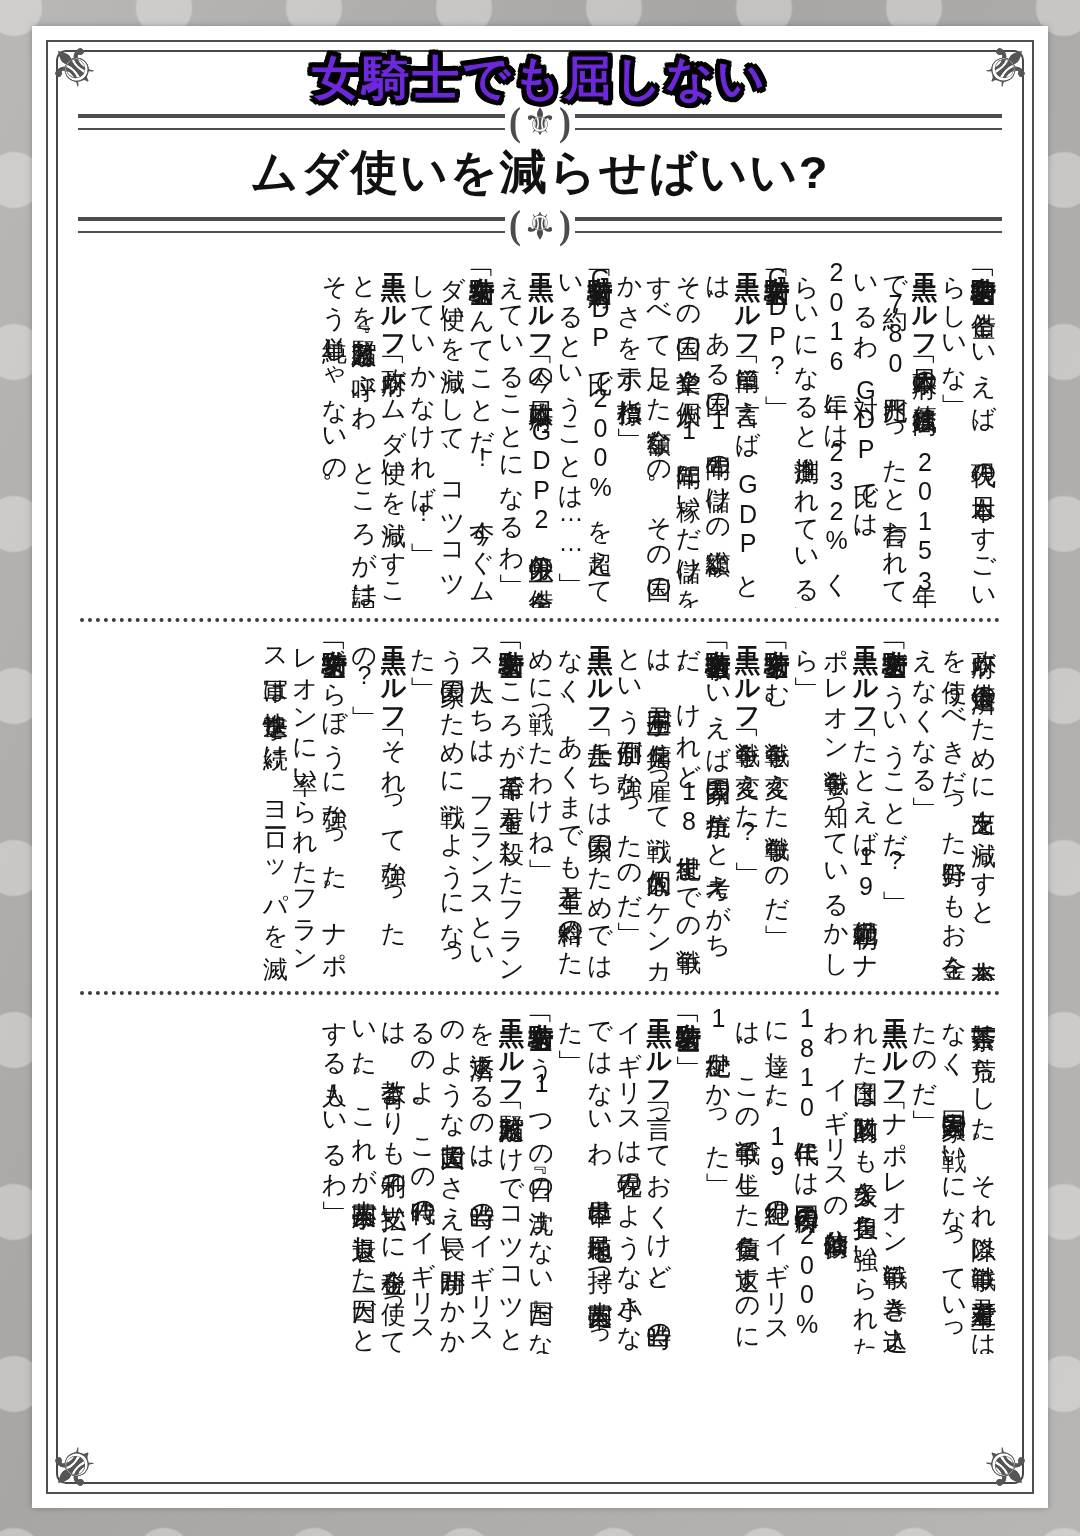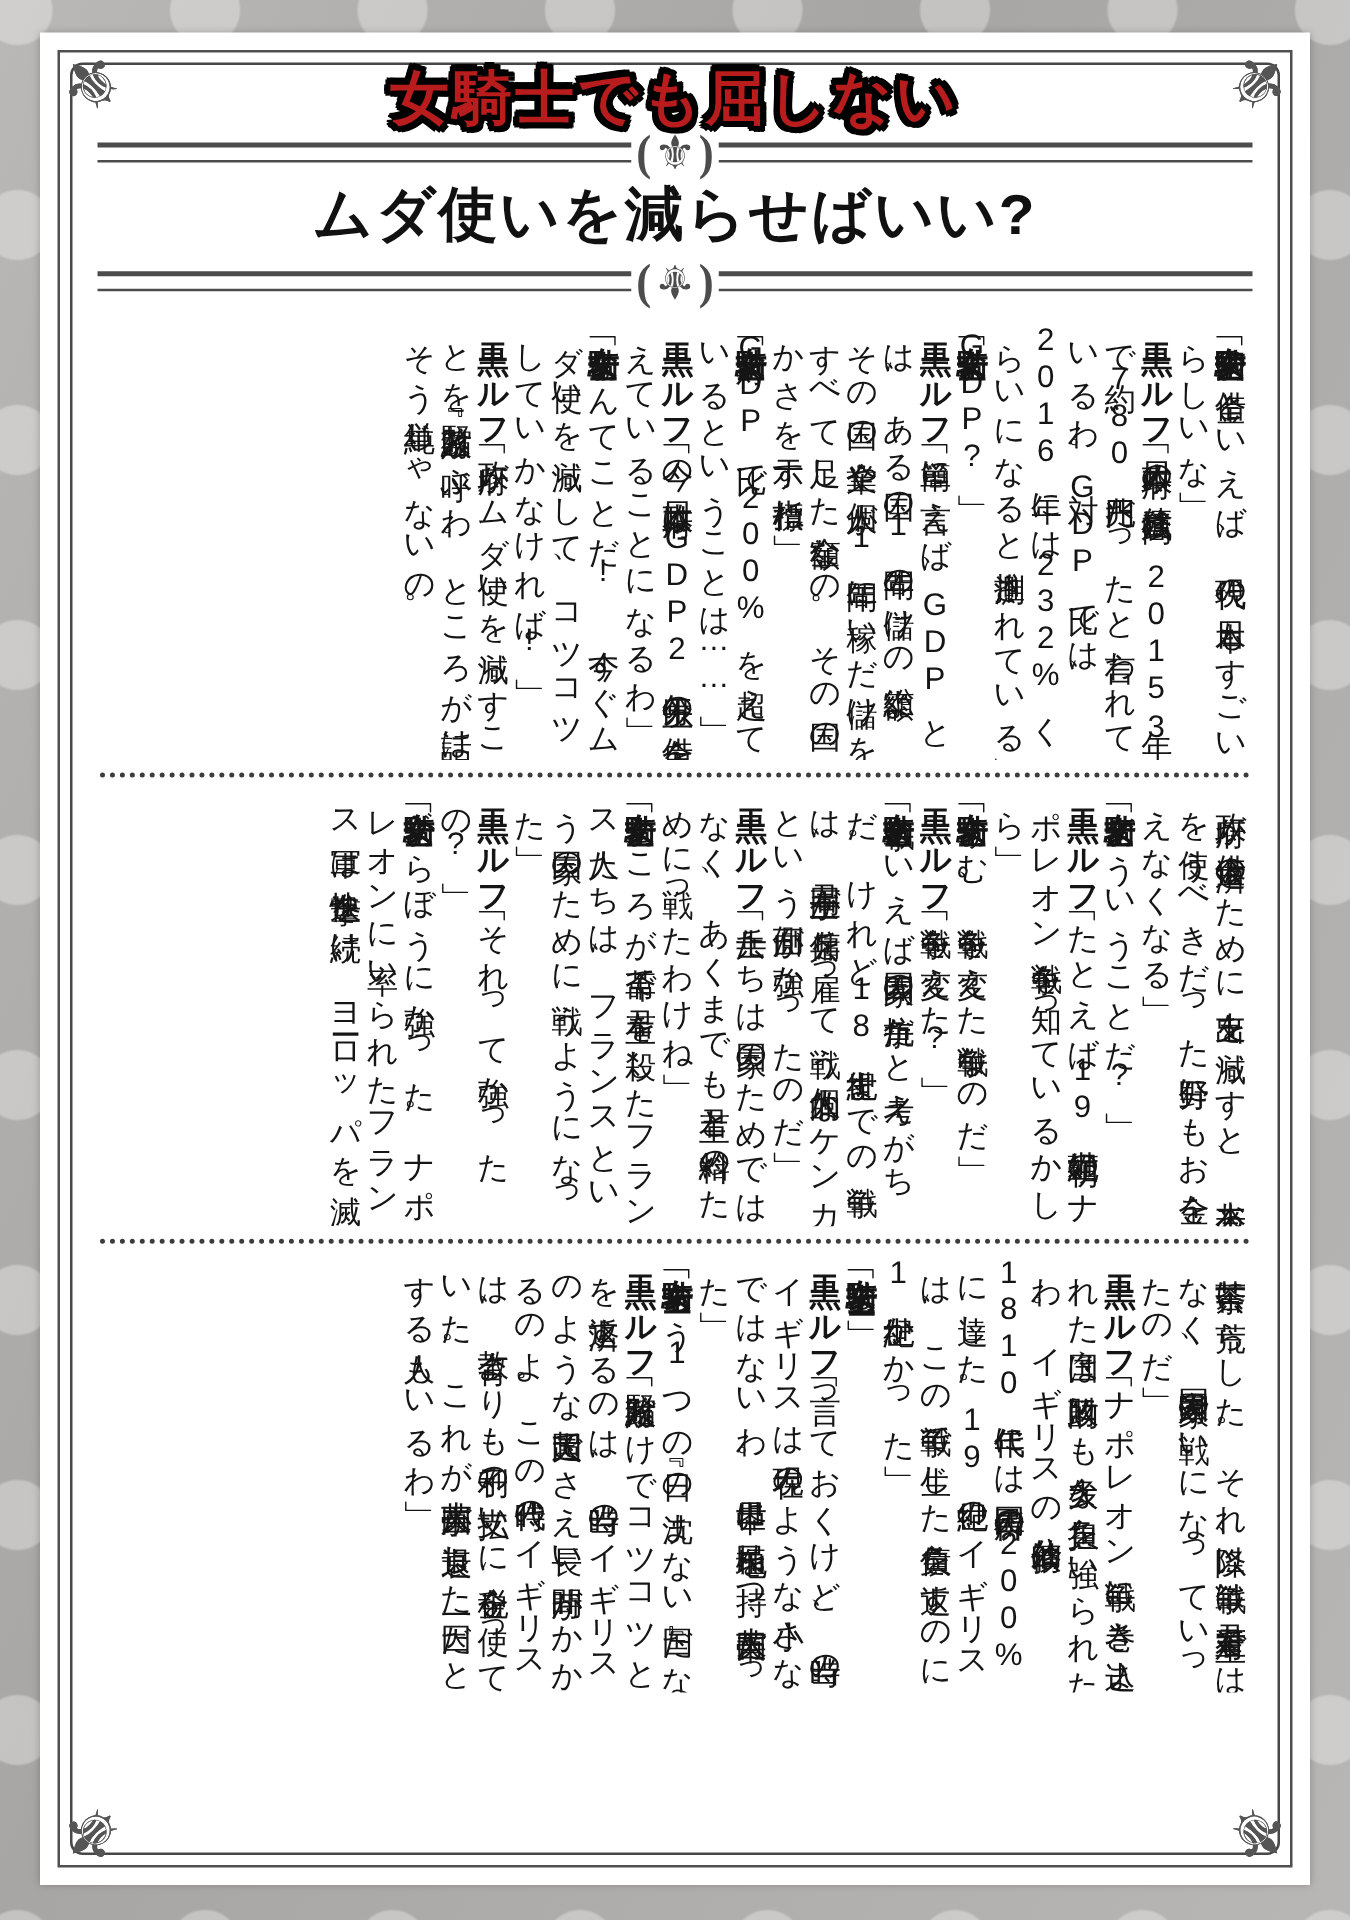--- a/index.html
+++ b/index.html
@@ -38,21 +38,21 @@
   .corner-fleur.br{right:16px;bottom:12px;transform:rotate(135deg);}
 
   .panel-content{
     position:absolute;left:46px;top:28px;right:46px;bottom:34px;
     display:flex;flex-direction:column;
   }
 
   
   .title-block{text-align:center;line-height:1;}
   .series-title{
-    display:block;font-size:47px;font-weight:900;color:#b91c1c;letter-spacing:3px;
+    display:block;font-size:47px;font-weight:900;color:#6d28d9;letter-spacing:3px;
     text-shadow:
       -4px -4px 0 #000, 4px -4px 0 #000, -4px 4px 0 #000, 4px 4px 0 #000,
       -5px 0 0 #000, 5px 0 0 #000, 0 -5px 0 #000, 0 5px 0 #000,
       -3px -5px 0 #000, 3px 5px 0 #000, -5px 3px 0 #000, 5px -3px 0 #000;
   }
   .main-title-row{
     display:flex;align-items:flex-end;justify-content:center;margin-top:2px;
   }
   .main-title{
     font-size:156px;font-weight:900;letter-spacing:-4px;line-height:1.02;

